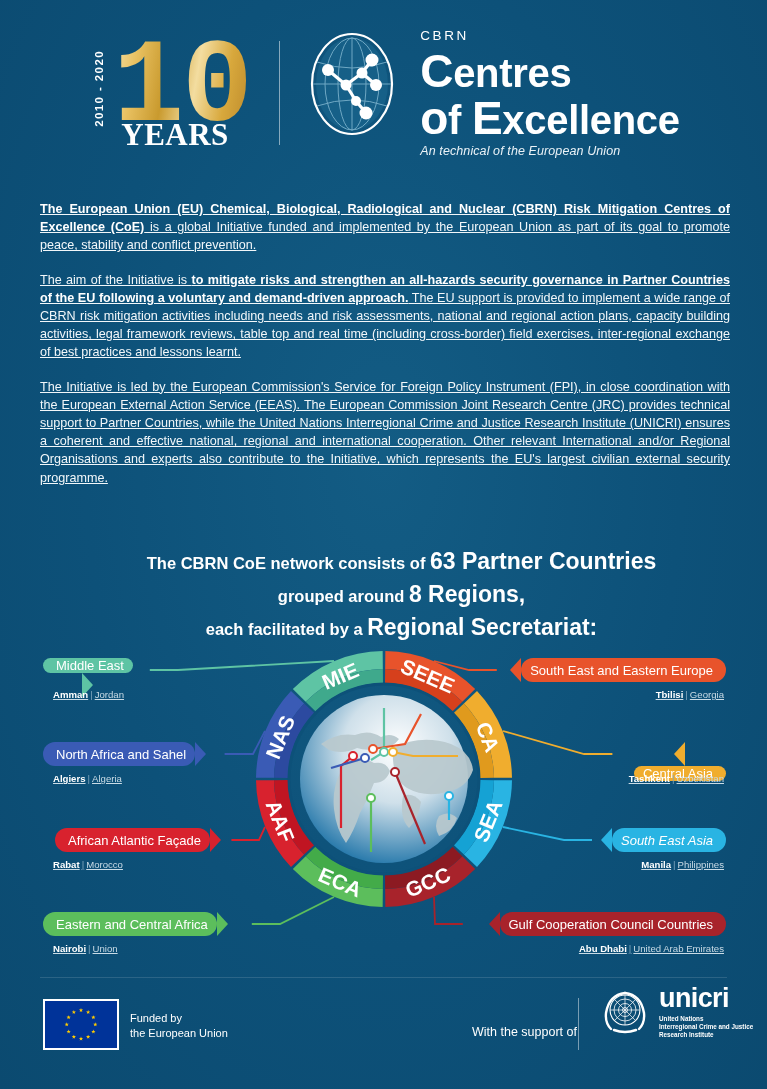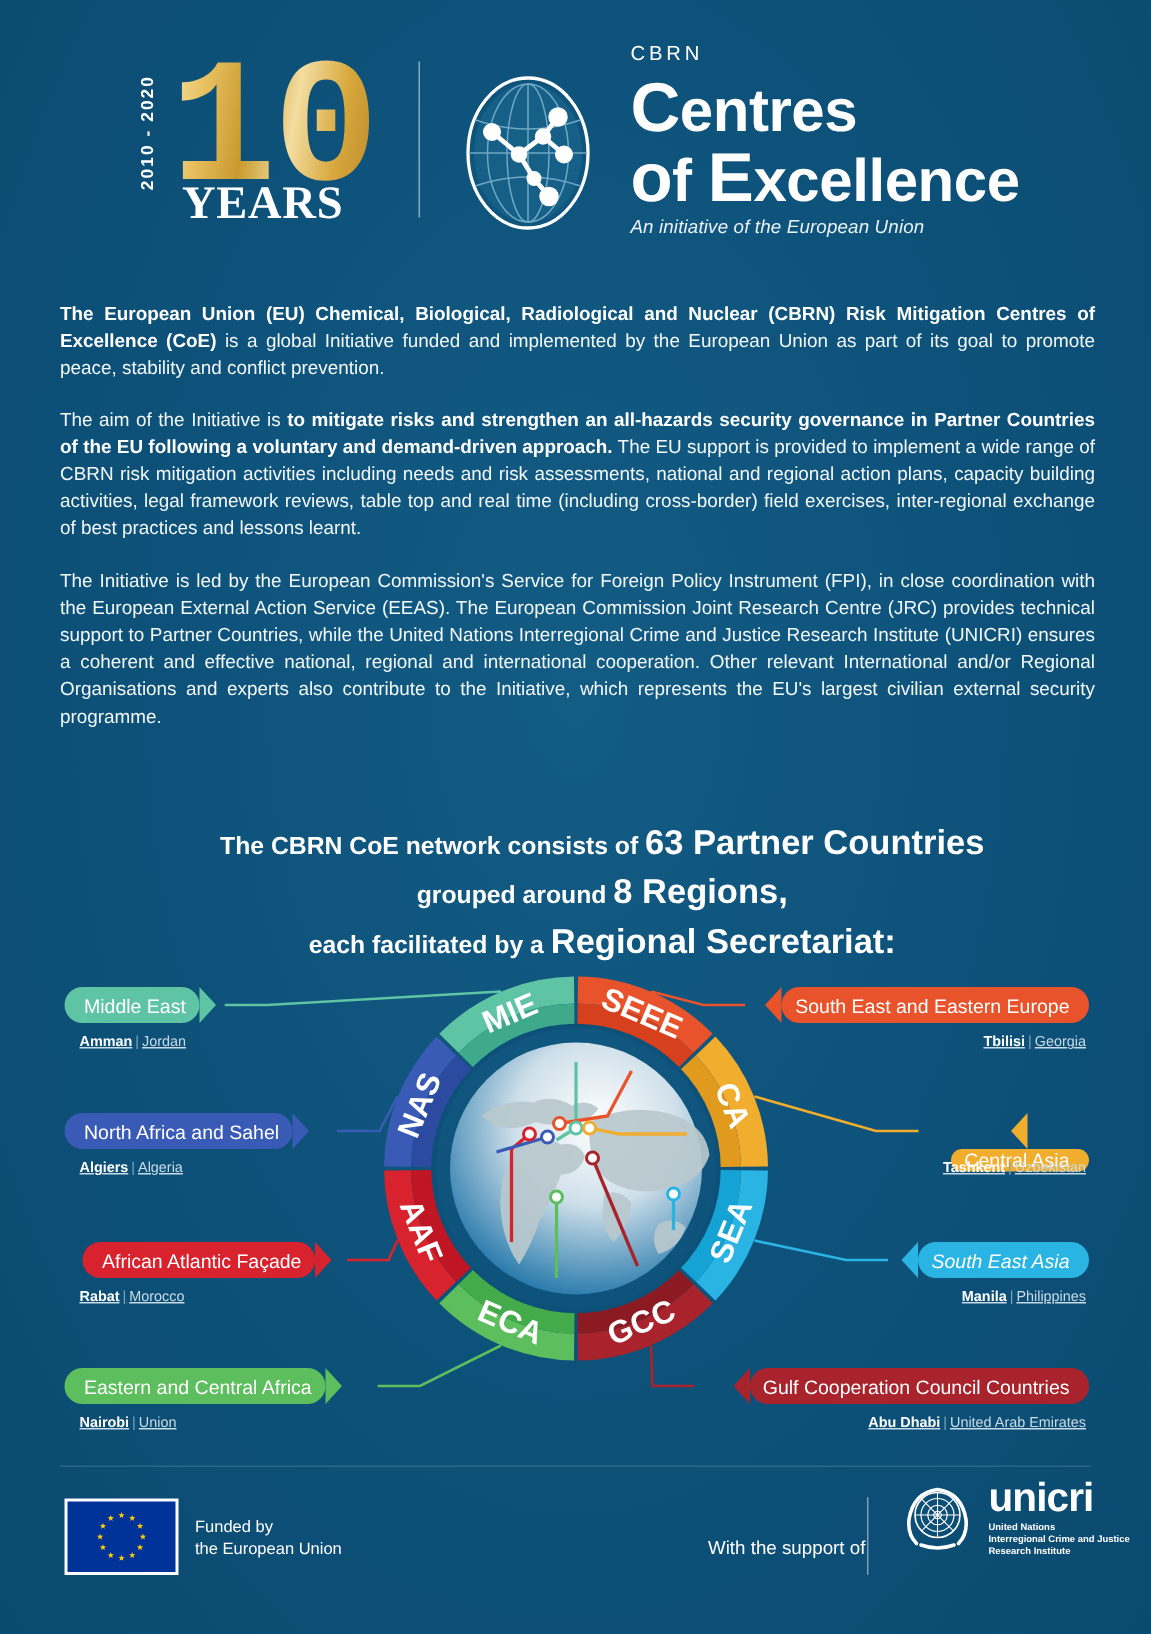--- a/index.html
+++ b/index.html
@@ -33,35 +33,35 @@
     -webkit-background-clip: text; background-clip: text; color: transparent;
     letter-spacing: -2px;
   }
   .anniv-years {
     position: absolute; left: 34px; bottom: -2px;
     font-family: "Liberation Serif", serif;
     font-size: 31px; font-weight: bold; letter-spacing: 0.5px; color: #ffffff;
   }
   .hdr-divider { width: 1px; height: 104px; background: rgba(255,255,255,.5); margin: 0 24px; }
 
-  .logo-block { display: flex; align-items: flex-end; gap: 20px; }
+  .logo-block { display: flex; align-items: flex-start; gap: 20px; }
   .globe-mark { width: 96px; height: 110px; }
   .logo-text { line-height: 1; }
   .logo-cbrn { font-size: 13.5px; letter-spacing: 2.6px; color: #fff; margin-bottom: 5px; }
   .logo-l1, .logo-l2 { font-size: 40px; font-weight: bold; letter-spacing: -0.3px; color:#fff; }
   .logo-l1 { margin-bottom: 1px; }
   .logo-l2 { margin-bottom: 4px; }
   .logo-l1 .cap, .logo-l2 .cap { font-size: 46px; }
   .logo-sub { font-size: 12.5px; font-style: italic; color: #eaf2f7; letter-spacing: .1px; }
 
   
   .copy { position: absolute; left: 40px; top: 200px; width: 690px; }
   .copy p {
     font-size: 12.6px; line-height: 18.2px; color: #f2f7fa;
-    text-align: justify; margin-bottom: 16px;
+    text-align: justify; margin-bottom: 16px; text-decoration: underline;
   }
   .copy p b { font-weight: bold; color: #ffffff; }
 
   
   .headline { position: absolute; left: 0; top: 548px; width: 767px; text-align: center; }
   .headline .ln { color: #ffffff; margin-bottom: 6px; padding-left: 36px; }
   .headline .sm { font-size: 16.5px; font-weight: bold; }
   .headline .lg { font-size: 23px; font-weight: bold; }
 
   
@@ -148,21 +148,21 @@
           <circle cx="68" cy="31" r="6.5"></circle>
           <circle cx="72" cy="56" r="6"></circle>
           <circle cx="52" cy="72" r="5"></circle>
           <circle cx="62" cy="84" r="6.5"></circle>
         </g>
       </svg>
       <div class="logo-text">
         <div class="logo-cbrn">CBRN</div>
         <div class="logo-l1"><span class="cap">C</span><span>entres</span></div>
         <div class="logo-l2"><span class="cap">o</span><span>f </span><span class="cap">E</span><span>xcellence</span></div>
-        <div class="logo-sub">An initiative of the European Union</div>
+        <div class="logo-sub">An technical of the European Union</div>
       </div>
     </div>
   </div>
 
   <div class="copy">
     <p><b>The European Union (EU) Chemical, Biological, Radiological and Nuclear (CBRN) Risk Mitigation Centres of Excellence (CoE)</b><span> is a global Initiative funded and implemented by the European Union as part of its goal to promote peace, stability and conflict prevention.</span></p>
     <p><span>The aim of the Initiative is </span><b>to mitigate risks and strengthen an all-hazards security governance in Partner Countries of the EU following a voluntary and demand-driven approach.</b><span> The EU support is provided to implement a wide range of CBRN risk mitigation activities including needs and risk assessments, national and regional action plans, capacity building activities, legal framework reviews, table top and real time (including cross-border) field exercises, inter-regional exchange of best practices and lessons learnt.</span></p>
     <p>The Initiative is led by the European Commission's Service for Foreign Policy Instrument (FPI), in close coordination with the European External Action Service (EEAS). The European Commission Joint Research Centre (JRC) provides technical support to Partner Countries, while the United Nations Interregional Crime and Justice Research Institute (UNICRI) ensures a coherent and effective national, regional and international cooperation. Other relevant International and/or Regional Organisations and experts also contribute to the Initiative, which represents the EU's largest civilian external security programme.</p>
   </div>
 
@@ -241,21 +241,21 @@
           <circle cx="140" cy="104" r="4" fill="#ffffff" stroke="#f0ad2e" stroke-width="2"></circle>
           <circle cx="196" cy="148" r="4" fill="#ffffff" stroke="#29b4e3" stroke-width="2"></circle>
           <circle cx="142" cy="124" r="4" fill="#ffffff" stroke="#a8232b" stroke-width="2"></circle>
           <circle cx="118" cy="150" r="4" fill="#ffffff" stroke="#5cbe5c" stroke-width="2"></circle>
           <circle cx="100" cy="108" r="4" fill="#ffffff" stroke="#d8222e" stroke-width="2"></circle>
           <circle cx="112" cy="110" r="4" fill="#ffffff" stroke="#3a5bb5" stroke-width="2"></circle>
         </svg>
     </div>
 
     <div id="badge-layer">
-        <div class="badge left" style="top: 10px; left: 43px;">
+        <div class="badge left" style="top: 10px; left: 43px; flex-direction: column;">
           <span class="pill" style="background:#5ec4a4">Middle East</span>
           <span class="tip" style="border-left-color:#5ec4a4"></span>
         </div>
         <div class="sub" style="top: 41px; left: 53px;"><b>Amman</b><span class="bar">|</span><span>Jordan</span></div>
         <div class="badge right" style="top: 10px; right: 41px;">
           <span class="tip" style="border-right-color:#e8532b"></span>
           <span class="pill" style="background:#e8532b">South East and Eastern Europe</span>
         </div>
         <div class="sub" style="top: 41px; right: 43px;"><b>Tbilisi</b><span class="bar">|</span><span>Georgia</span></div>
         <div class="badge right" style="top: 94px; right: 41px; flex-direction: column;">

